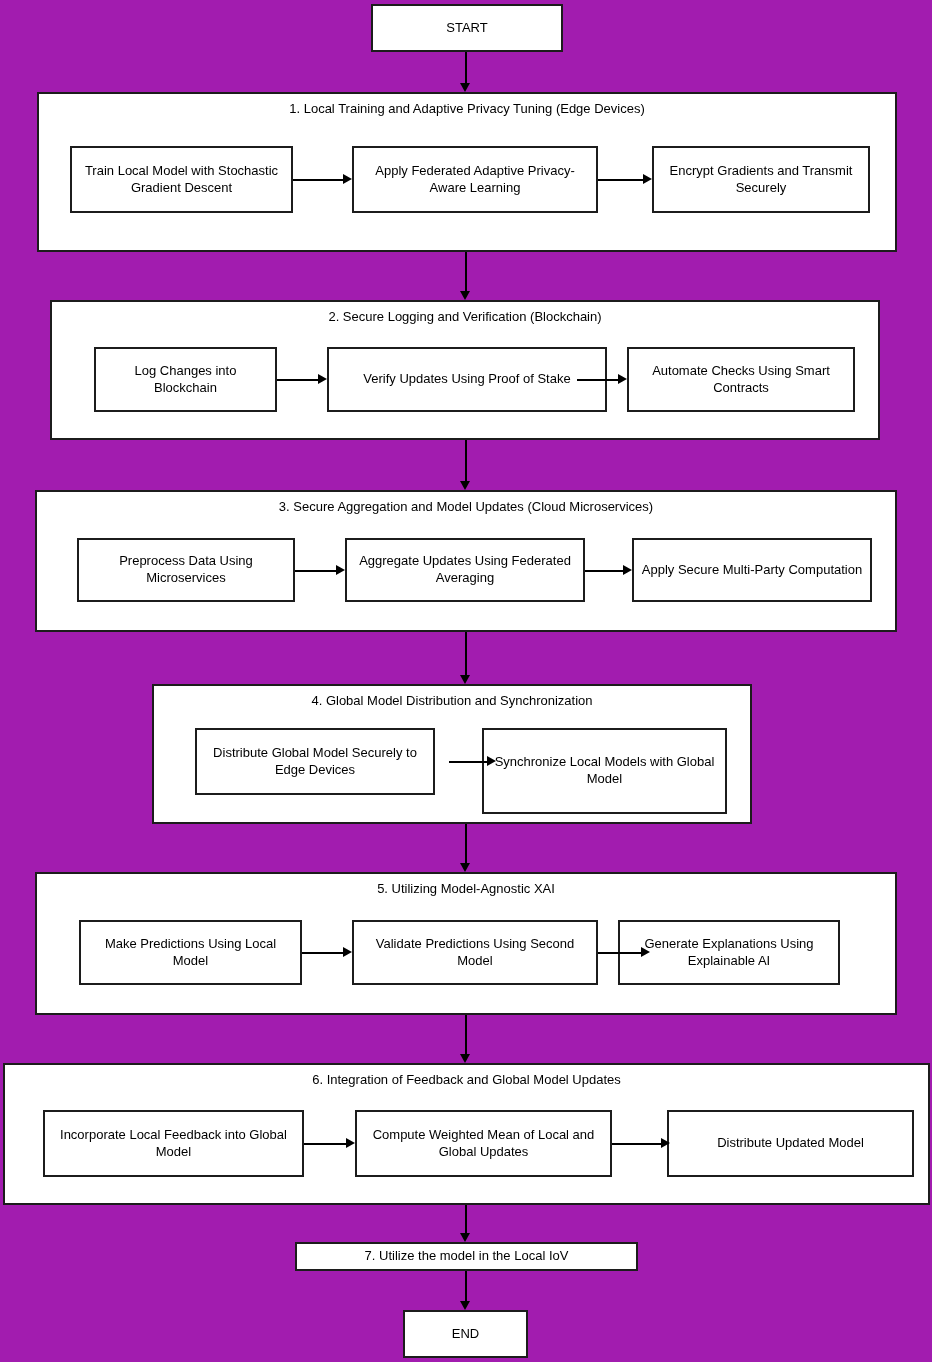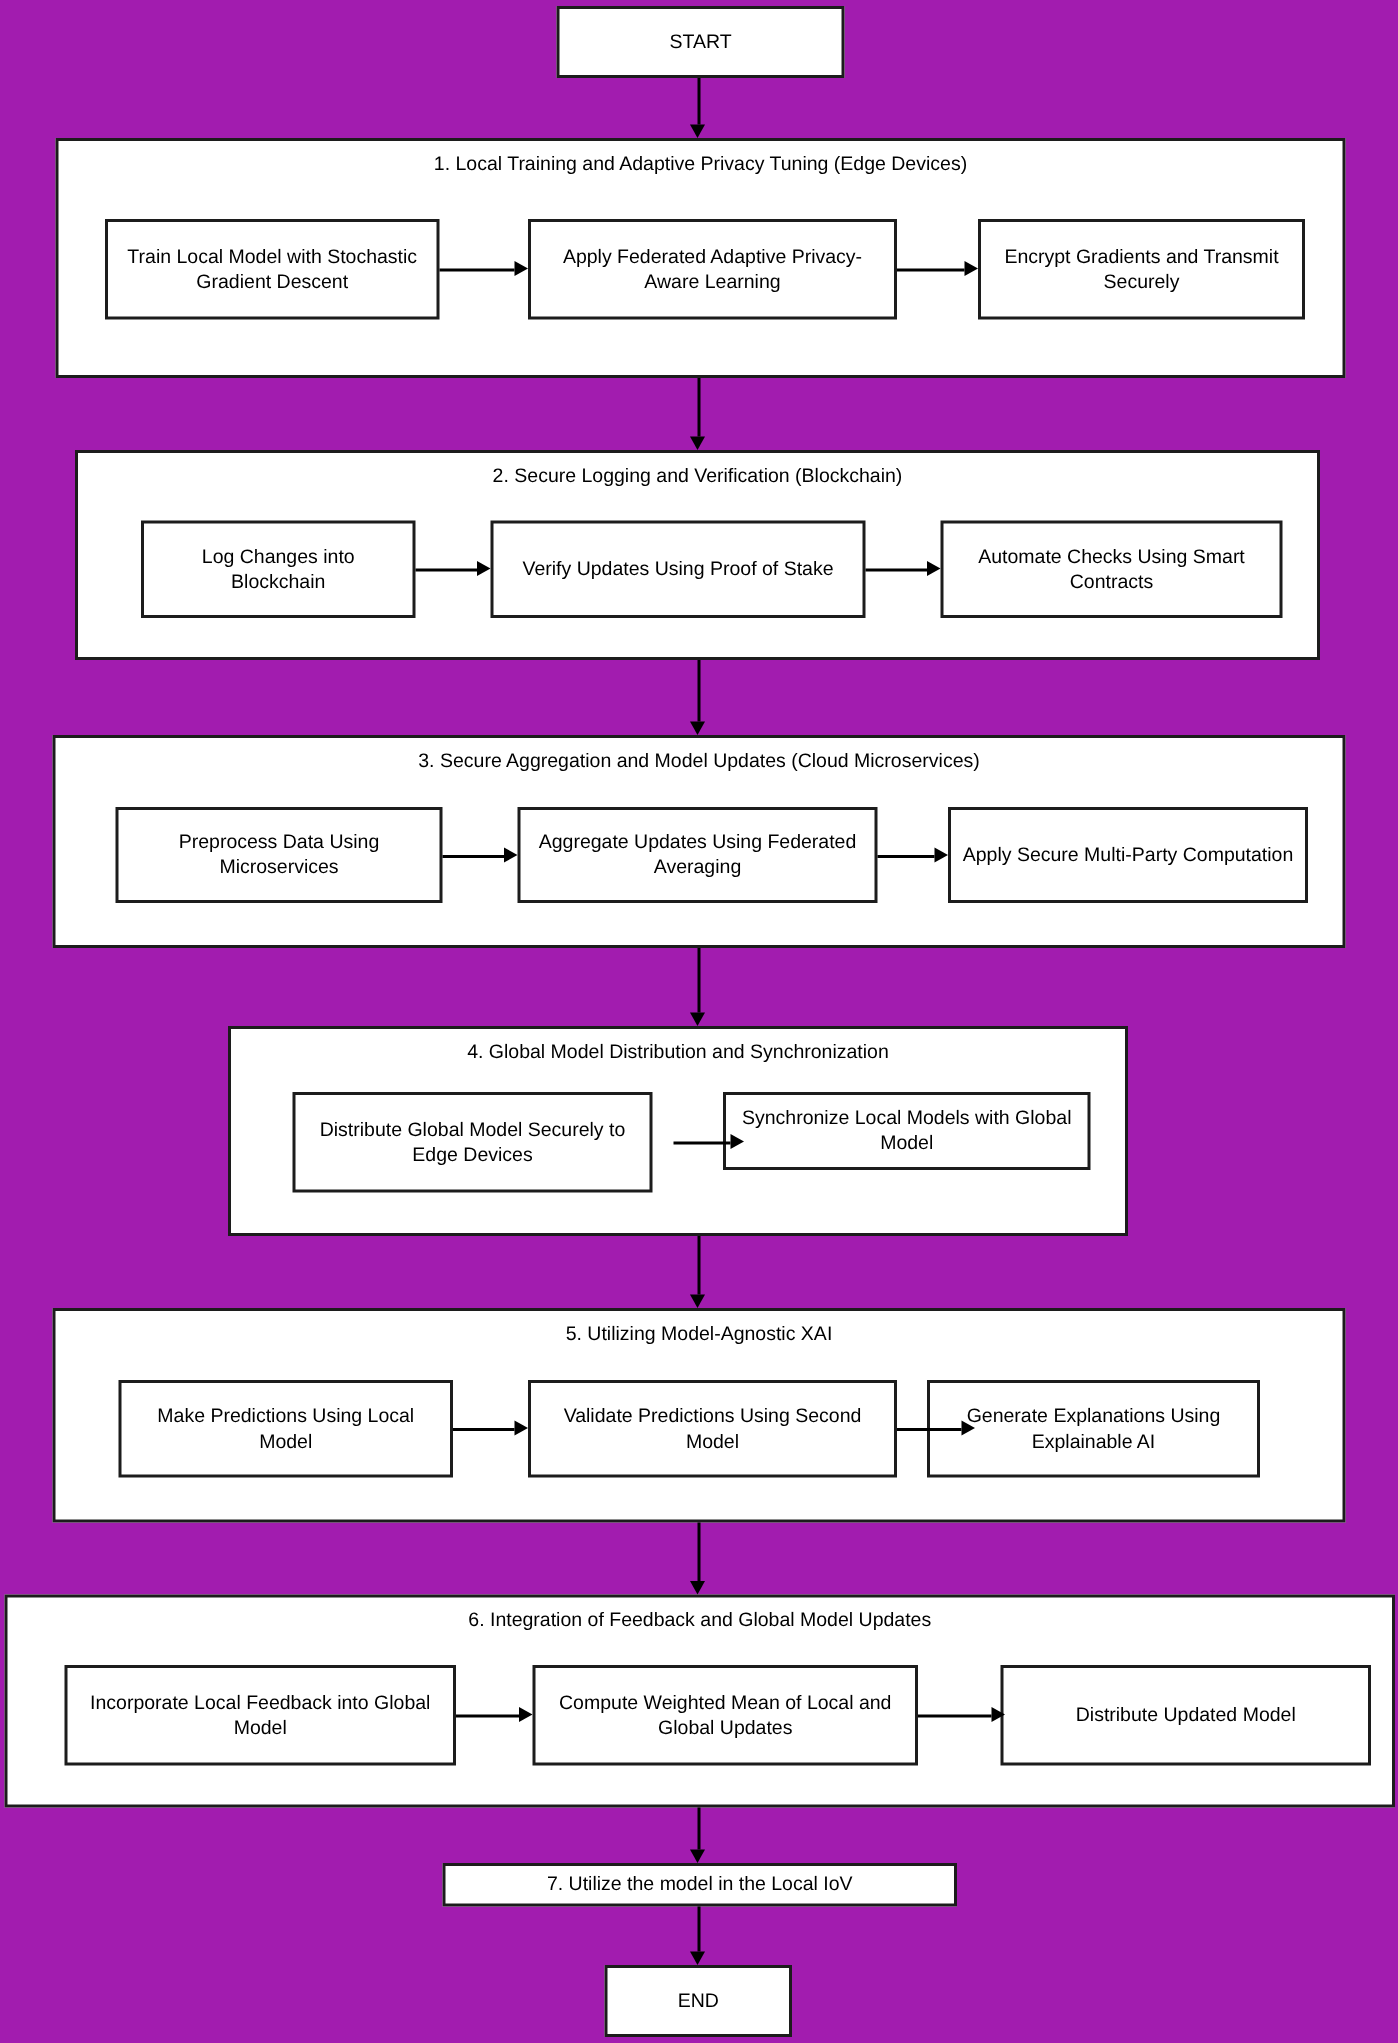--- a/index.html
+++ b/index.html
@@ -69,31 +69,31 @@
   #end   { left: 403px; top: 1310px; width: 125px; height: 48px; }
   #step7 { left: 295px; top: 1242px; width: 343px; height: 29px; }
 
   #stage1 { left: 37px;  top: 92px;   width: 860px; height: 160px; }
   #s1a { left: 31px;  top: 52px; width: 223px; height: 67px; }
   #s1b { left: 313px; top: 52px; width: 246px; height: 67px; }
   #s1c { left: 613px; top: 52px; width: 218px; height: 67px; }
 
   #stage2 { left: 50px;  top: 300px;  width: 830px; height: 140px; padding-left: 20px; }
   #s2a { left: 42px;  top: 45px; width: 183px; height: 65px; }
-  #s2b { left: 275px; top: 45px; width: 250px; height: 65px; }
+  #s2b { left: 275px; top: 45px; width: 280px; height: 65px; }
   #s2c { left: 575px; top: 45px; width: 228px; height: 65px; }
 
   #stage3 { left: 35px;  top: 490px;  width: 862px; height: 142px; }
   #s3a { left: 40px;  top: 46px; width: 218px; height: 64px; }
   #s3b { left: 308px; top: 46px; width: 240px; height: 64px; }
   #s3c { left: 595px; top: 46px; width: 240px; height: 64px; }
 
   #stage4 { left: 152px; top: 684px;  width: 600px; height: 140px; }
   #s4a { left: 41px;  top: 42px; width: 240px; height: 67px; }
-  #s4b { left: 328px; top: 42px; width: 245px; height: 52px; }
+  #s4b { left: 328px; top: 42px; width: 245px; height: 86px; }
 
   #stage5 { left: 35px;  top: 872px;  width: 862px; height: 143px; }
   #s5a { left: 42px;  top: 46px; width: 223px; height: 65px; }
   #s5b { left: 315px; top: 46px; width: 246px; height: 65px; }
   #s5c { left: 581px; top: 46px; width: 222px; height: 65px; }
 
   #stage6 { left: 3px;   top: 1063px; width: 927px; height: 142px; }
   #s6a { left: 38px;  top: 45px; width: 261px; height: 67px; }
   #s6b { left: 350px; top: 45px; width: 257px; height: 67px; }
   #s6c { left: 662px; top: 45px; width: 247px; height: 67px; }

